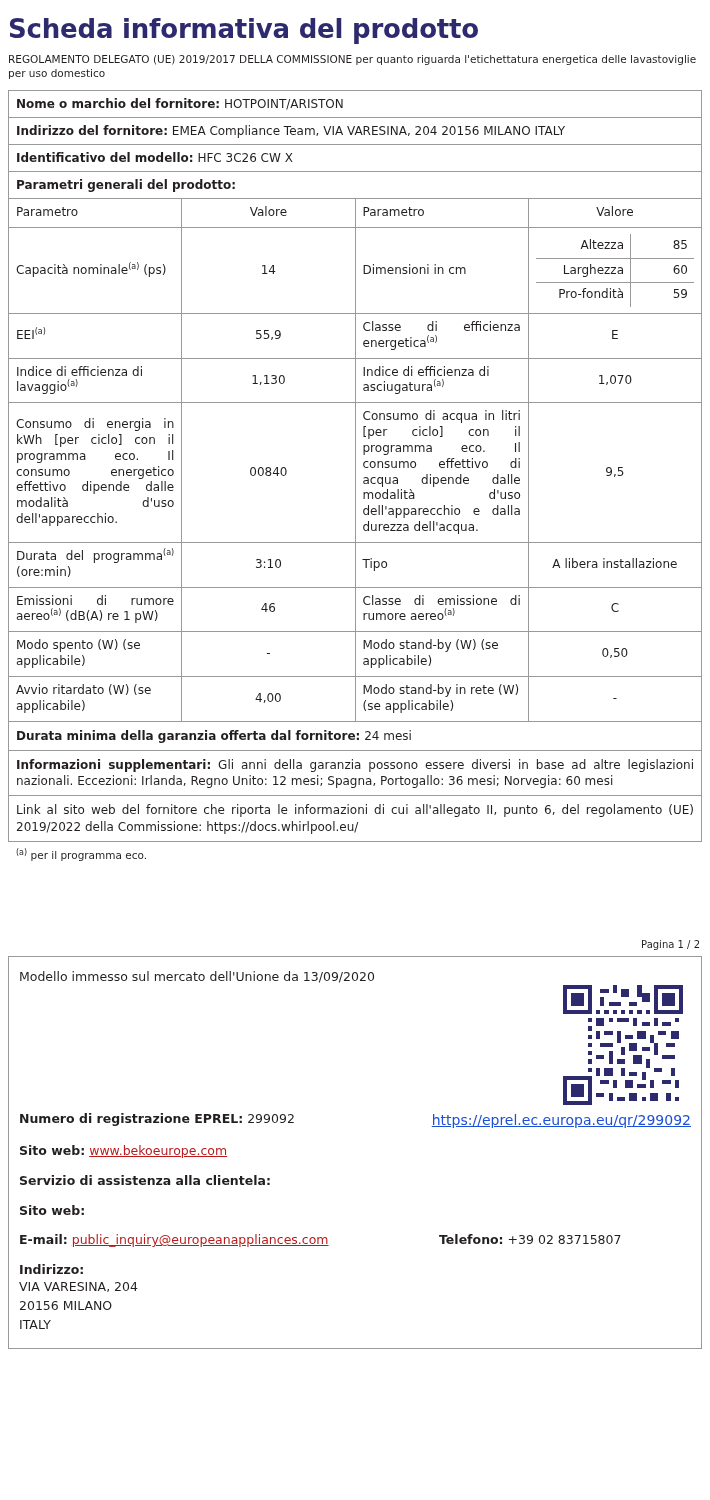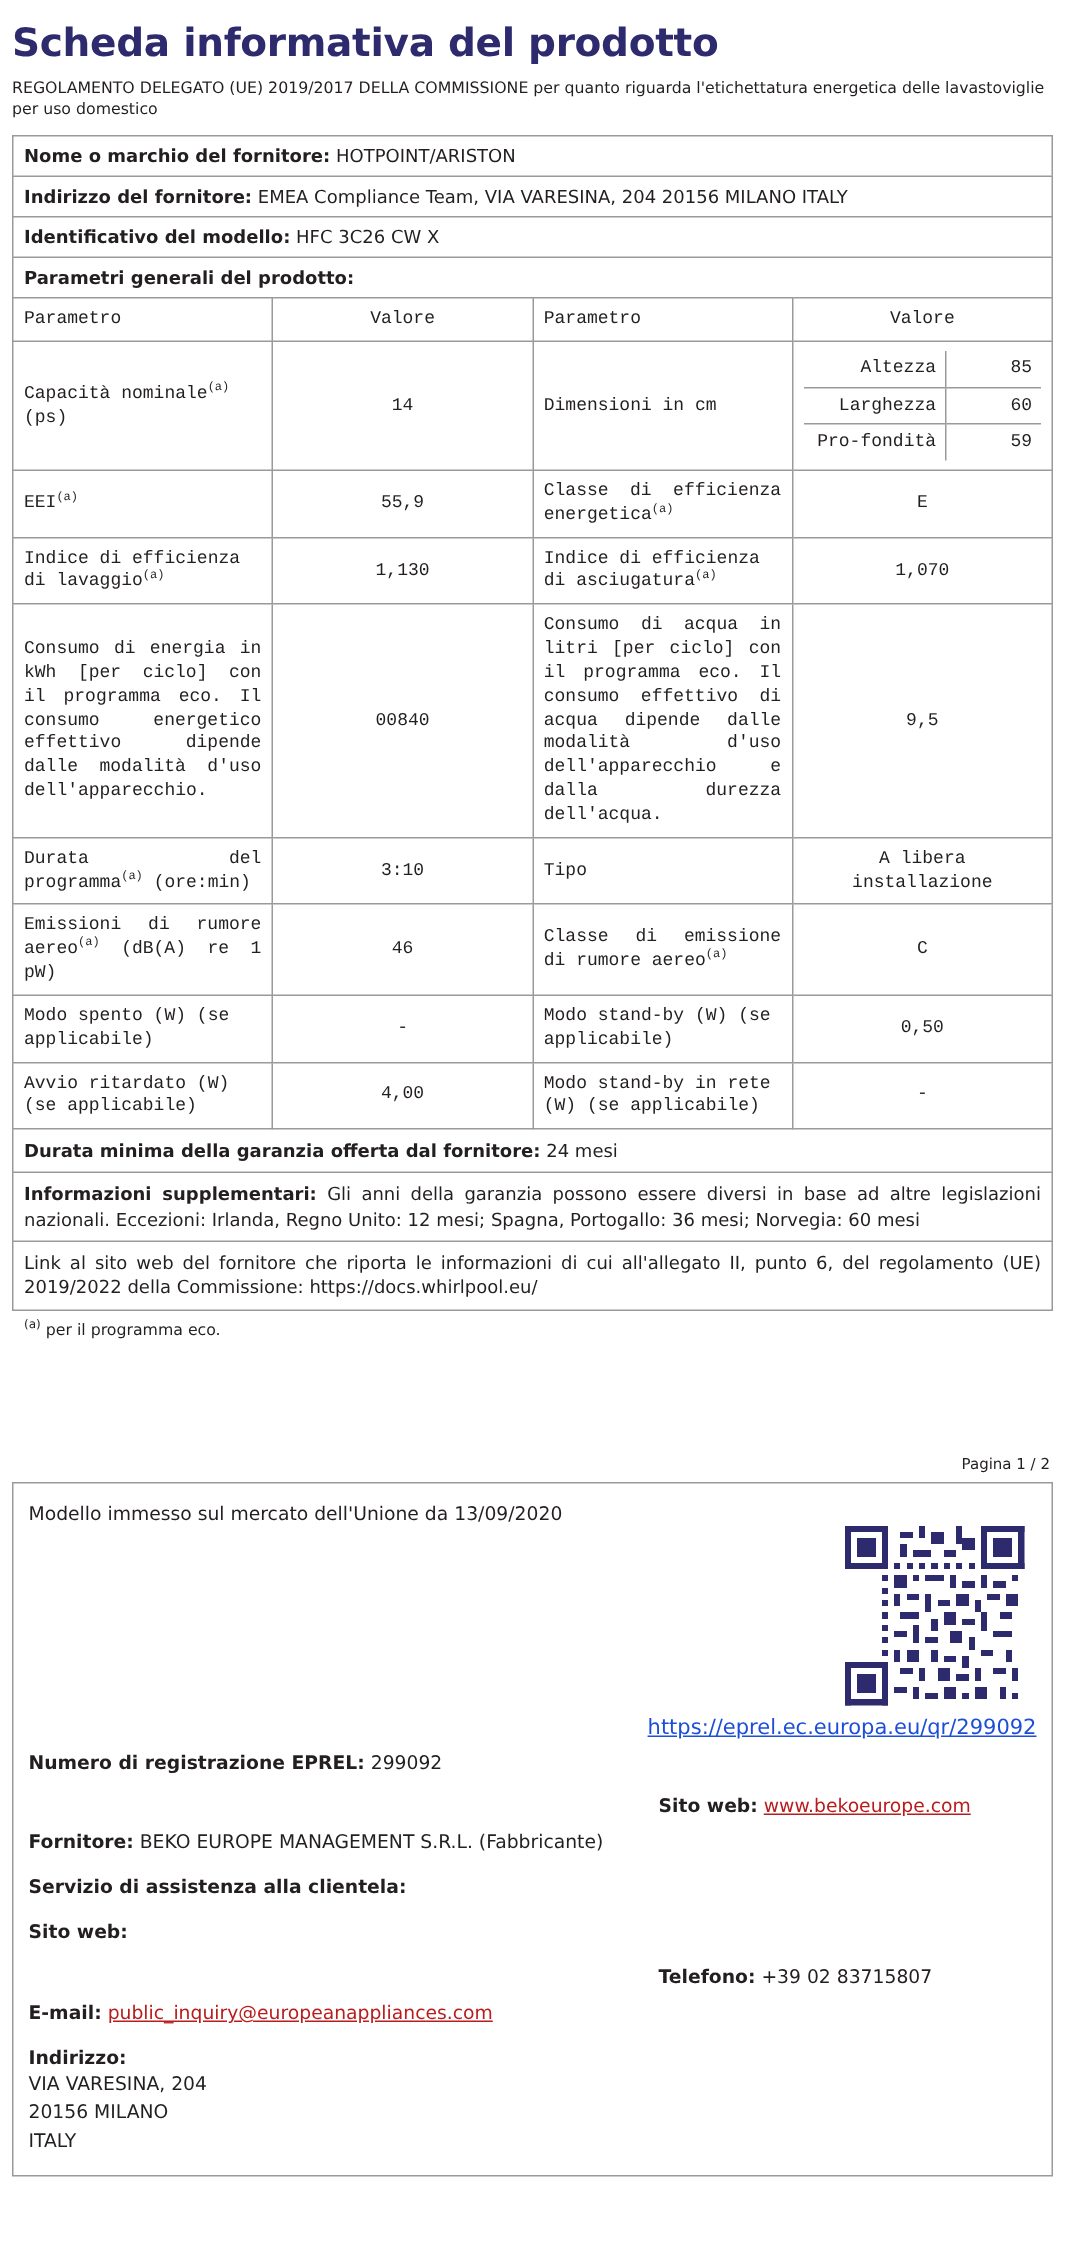--- a/index.html
+++ b/index.html
@@ -61,21 +61,20 @@
     border-collapse: collapse;
     font-size: 12px;
     table-layout: fixed;
   }
   table.main td, table.main th {
     border: 1px solid #9a9a9a;
     padding: 6px 7px;
     vertical-align: middle;
     font-weight: normal;
     line-height: 1.32;
-    font-family: Liberation Mono, monospace;
   }
   .hdr td {
     text-align: center;
   }
   .hdr td.left {
     text-align: left;
   }
   .c-center { text-align: center; }
   .just { text-align: justify; }
   sup {
@@ -133,21 +132,21 @@
   }
   .block2 .line {
     margin-bottom: 13px;
     line-height: 1.35;
   }
   .row2 {
     display: flex;
     margin-bottom: 13px;
     line-height: 1.35;
   }
-  .row2 .colA { width: 420px; box-sizing: border-box; padding-right: 20px; margin-top: 24px; }
+  .row2 .colA { width: 420px; box-sizing: border-box; padding-right: 20px; }
   .row2 .colB { flex: 1; }
   .link {
     color: #b91c1c;
     text-decoration: underline;
   }
   .bold { font-weight: bold; }
   .qr {
     position: absolute;
     right: 18px;
     top: 28px;
@@ -436,24 +435,20 @@
       <div class="colA">
         <span class="bold">Numero di registrazione EPREL:</span>
         <span>299092</span>
       </div>
       <div class="colB">
         <a class="eprel-url" href="#">https://eprel.ec.europa.eu/qr/299092</a>
       </div>
     </div>
 
     <div class="row2">
-      <div class="colA">
-        <span class="bold">Fornitore:</span>
-        <span>BEKO EUROPE MANAGEMENT S.R.L. (Fabbricante)</span>
-      </div>
       <div class="colB">
         <span class="bold">Sito web:</span>
         <a class="link" href="#">www.bekoeurope.com</a>
       </div>
     </div>
 
     <div class="line bold">Servizio di assistenza alla clientela:</div>
 
     <div class="row2">
       <div class="colB">

